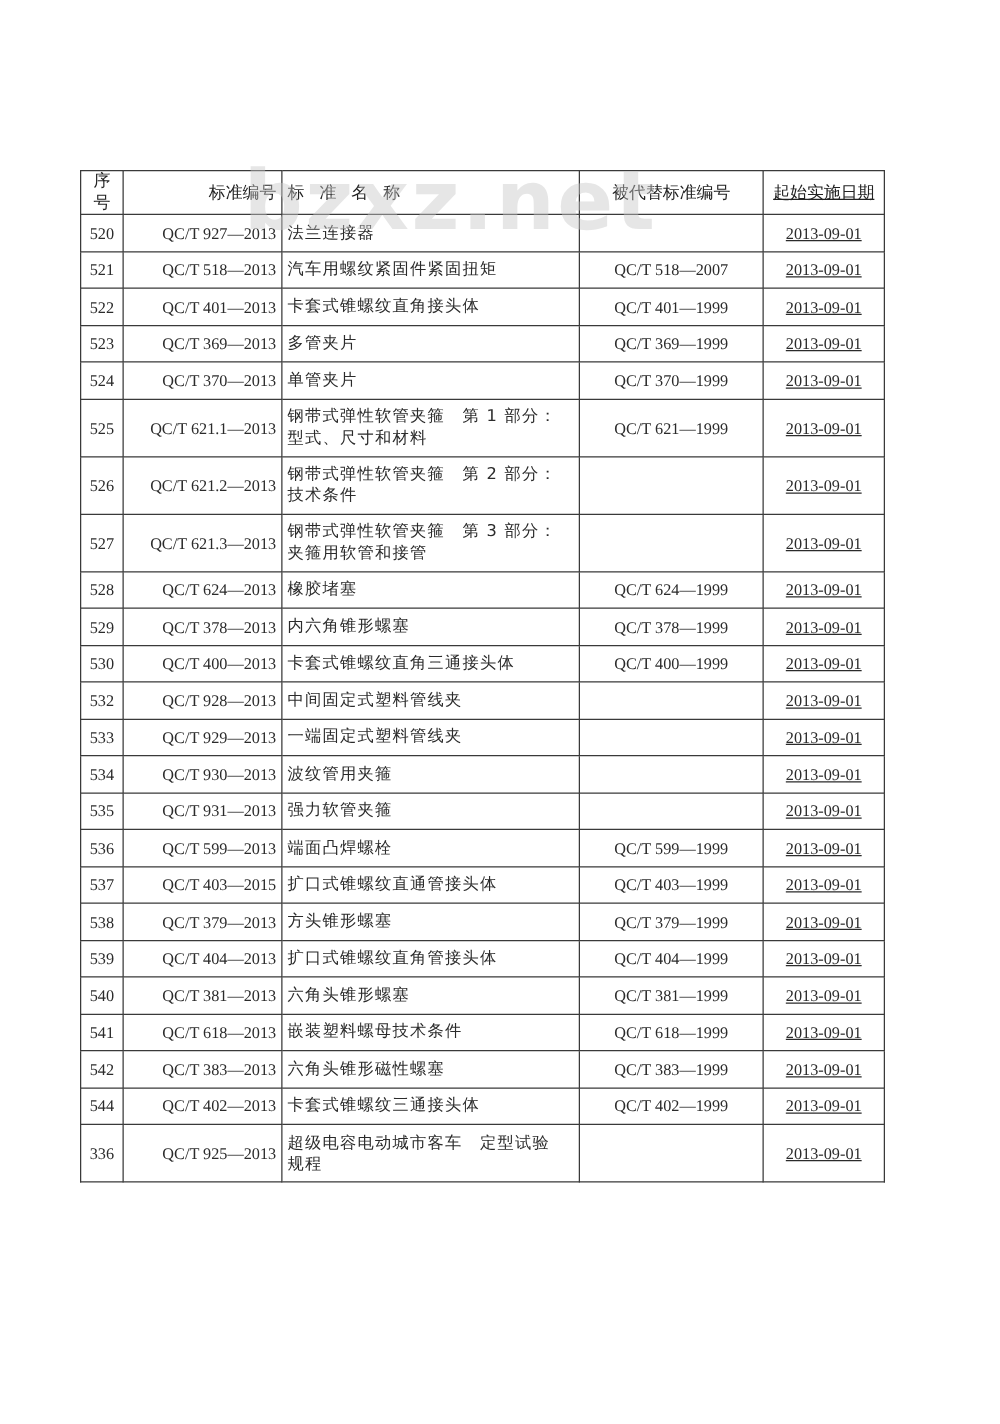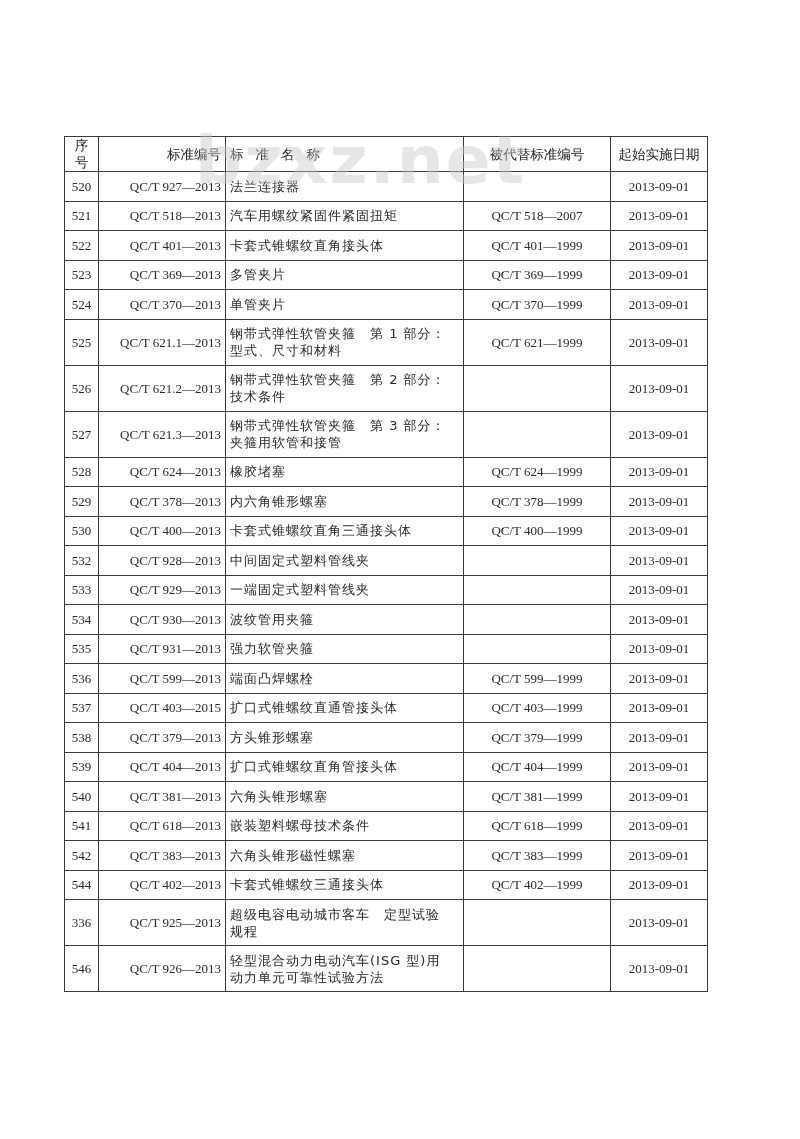--- a/index.html
+++ b/index.html
@@ -21,21 +21,21 @@
     font-weight: normal; color: #2b2b2b; overflow: hidden;
   }
   table.std th { height: 30px; font-family: "DejaVu Sans", "Liberation Sans", sans-serif; font-size: 13.5px; color: #222; }
   table.std th.h-name { letter-spacing: 12px; }
   table.std td { height: 28.5px; }
   table.std tr.tall td { height: 45px; }
   .c-no { width: 34px; text-align: center; padding: 0 1px; }
   .c-code { width: 127px; text-align: right; padding: 0 1px; white-space: nowrap; }
   .c-name { width: 238px; text-align: left; font-family: "DejaVu Sans", "Liberation Sans", sans-serif; font-size: 12.5px; letter-spacing: 1px; }
   .c-rep { width: 147px; text-align: center; white-space: nowrap; margin-top: 13px; }
-  .c-date { width: 97px; text-align: center; white-space: nowrap; }
+  .c-date { width: 97px; text-align: center; white-space: nowrap; text-decoration: underline; }
   td.c-no, td.c-code, td.c-rep, td.c-date { font-family: "Liberation Serif", "DejaVu Serif", serif; font-size: 13.5px; }
   .name-line { display: block; }
 </style>
 </head>
 <body>
 
 <div class="watermark">bzxz.net</div>
 
 <table class="std">
   <colgroup>
@@ -268,24 +268,14 @@
       <tr class="tall">
         <td class="c-no">336</td>
         <td class="c-code">QC/T 925—2013</td>
         <td class="c-name">
           <span class="name-line">超级电容电动城市客车　定型试验</span>
           <span class="name-line">规程</span>
         </td>
         <td class="c-rep"></td>
         <td class="c-date">2013-09-01</td>
       </tr>
-      <tr class="tall">
-        <td class="c-no">546</td>
-        <td class="c-code">QC/T 926—2013</td>
-        <td class="c-name">
-          <span class="name-line">轻型混合动力电动汽车(ISG 型)用</span>
-          <span class="name-line">动力单元可靠性试验方法</span>
-        </td>
-        <td class="c-rep"></td>
-        <td class="c-date">2013-09-01</td>
-      </tr>
     </tbody>
 </table>
 
 </body></html>

